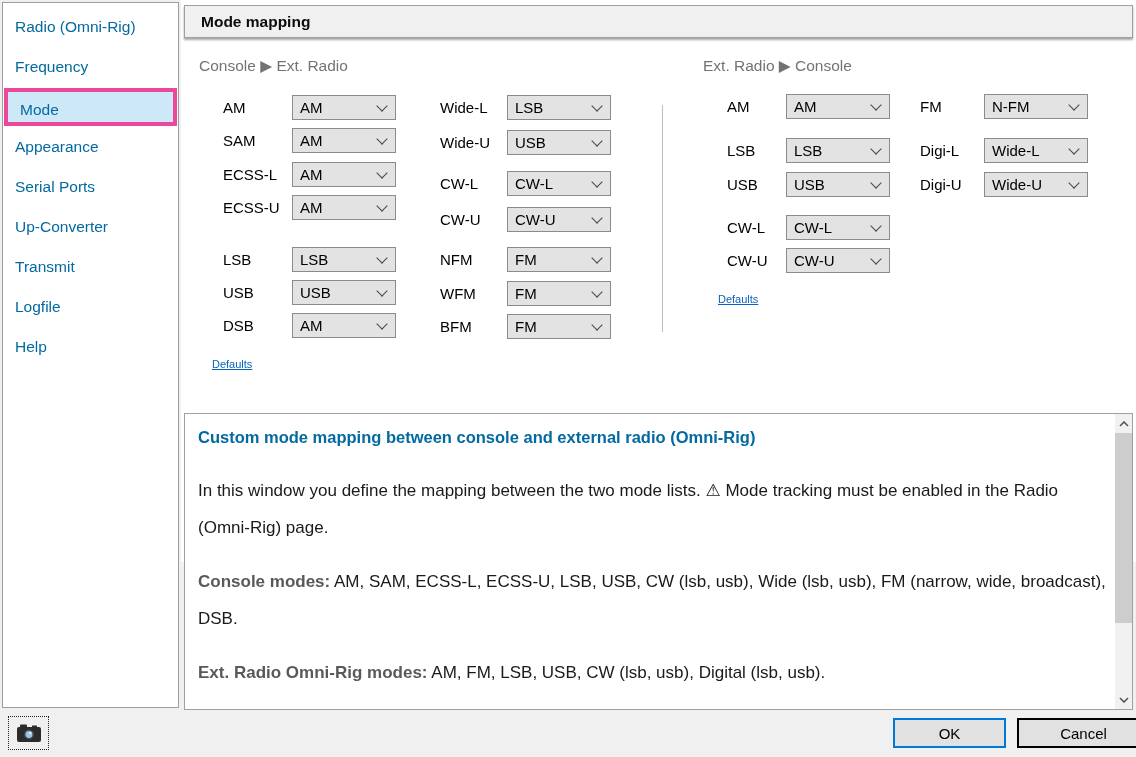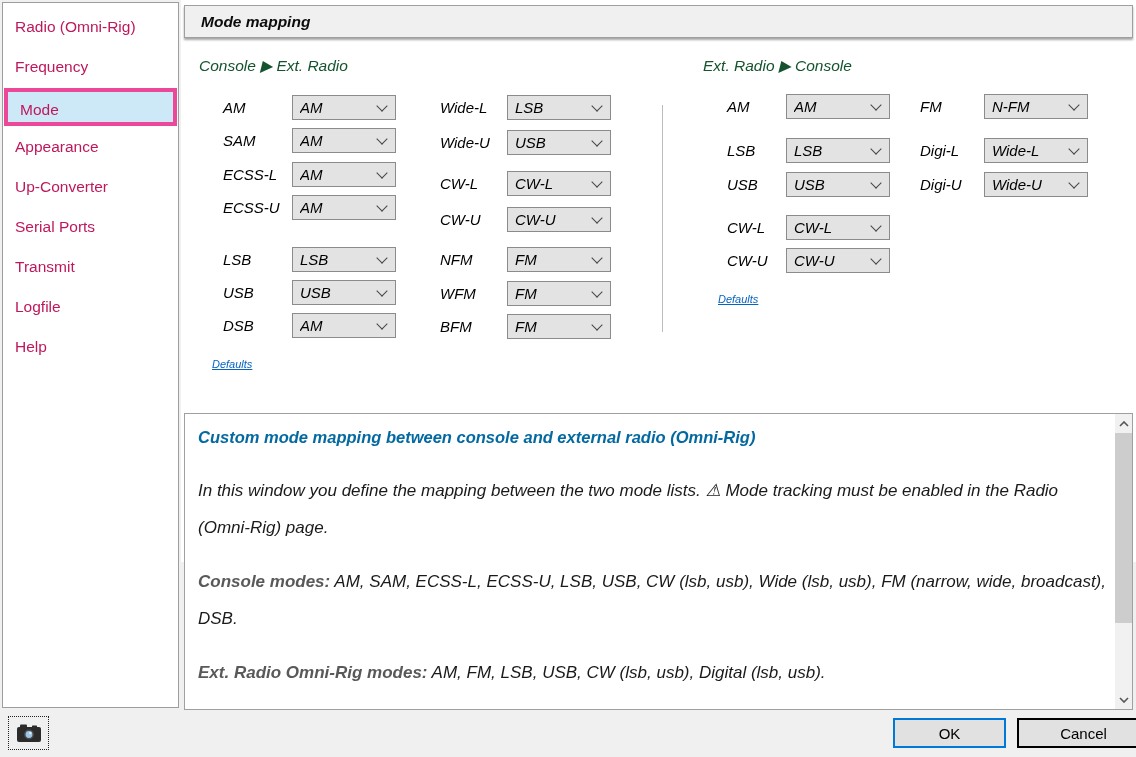--- a/index.html
+++ b/index.html
@@ -2,31 +2,31 @@
 <html><head>
 <meta charset="utf-8">
 <style>
   html,body{margin:0;padding:0;}
   body{font-family:"Liberation Sans",sans-serif;background:#f0f0f0;}
   .window{position:relative;width:1136px;height:757px;background:#f0f0f0;overflow:hidden;}
 
   
   .sidebar{position:absolute;left:2px;top:2px;width:177px;height:706px;background:#ffffff;
            border:1px solid #9d9d9d;box-sizing:border-box;padding-top:4px;}
-  .side-item{height:40px;line-height:40px;padding-left:12px;font-size:15.5px;color:#be185d;
+  .side-item{height:40px;line-height:40px;padding-left:12px;font-size:15.5px;color:#0369a1;
              box-sizing:border-box;cursor:default;}
   .side-item.selected{background:#cde8f7;border:4px solid #ec4899;height:38px;line-height:36px;
                       margin:1px 1px 1px 1px;}
 
   
-  .main{position:absolute;left:181px;top:0;width:955px;height:562px;background:#ffffff;font-style:italic;}
+  .main{position:absolute;left:181px;top:0;width:955px;height:562px;background:#ffffff;}
   .page-header{position:absolute;left:3px;top:5px;width:949px;height:33px;background:#f0f0f0;
                border:1px solid #9f9f9f;box-sizing:border-box;box-shadow:0 2px 2px rgba(0,0,0,0.35);
                line-height:31px;padding-left:16px;font-weight:bold;font-size:15.5px;color:#0c0c0c;}
-  .section-title{position:absolute;font-size:15.5px;color:#14532d;text-align:center;}
+  .section-title{position:absolute;font-size:15.5px;color:#737373;text-align:center;}
   #titleA{left:18px;top:57px;}
   #titleB{left:522px;top:57px;}
 
   .col{position:absolute;}
   #colA1{left:30px;top:95px;width:190px;}
   #colA2{left:247px;top:95px;width:190px;}
   #colB1{left:534px;top:94px;width:190px;}
   #colB2{left:727px;top:94px;width:190px;}
   .frow{position:absolute;left:0;display:flex;align-items:center;height:25px;margin-left:12px;}
   .flabel{font-size:15px;color:#000;flex:0 0 auto;}
@@ -72,22 +72,22 @@
 </head>
 <body>
 
 <div class="window">
 
   <div class="sidebar">
     <div class="side-item">Radio (Omni-Rig)</div>
     <div class="side-item">Frequency</div>
     <div class="side-item selected">Mode</div>
     <div class="side-item">Appearance</div>
+    <div class="side-item">Serial Ports</div>
     <div class="side-item">Up-Converter</div>
-    <div class="side-item">Serial Ports</div>
     <div class="side-item">Transmit</div>
     <div class="side-item">Logfile</div>
     <div class="side-item">Help</div>
   </div>
 
   <div class="main">
     <div class="page-header">
       <span>Mode mapping</span>
     </div>
 

